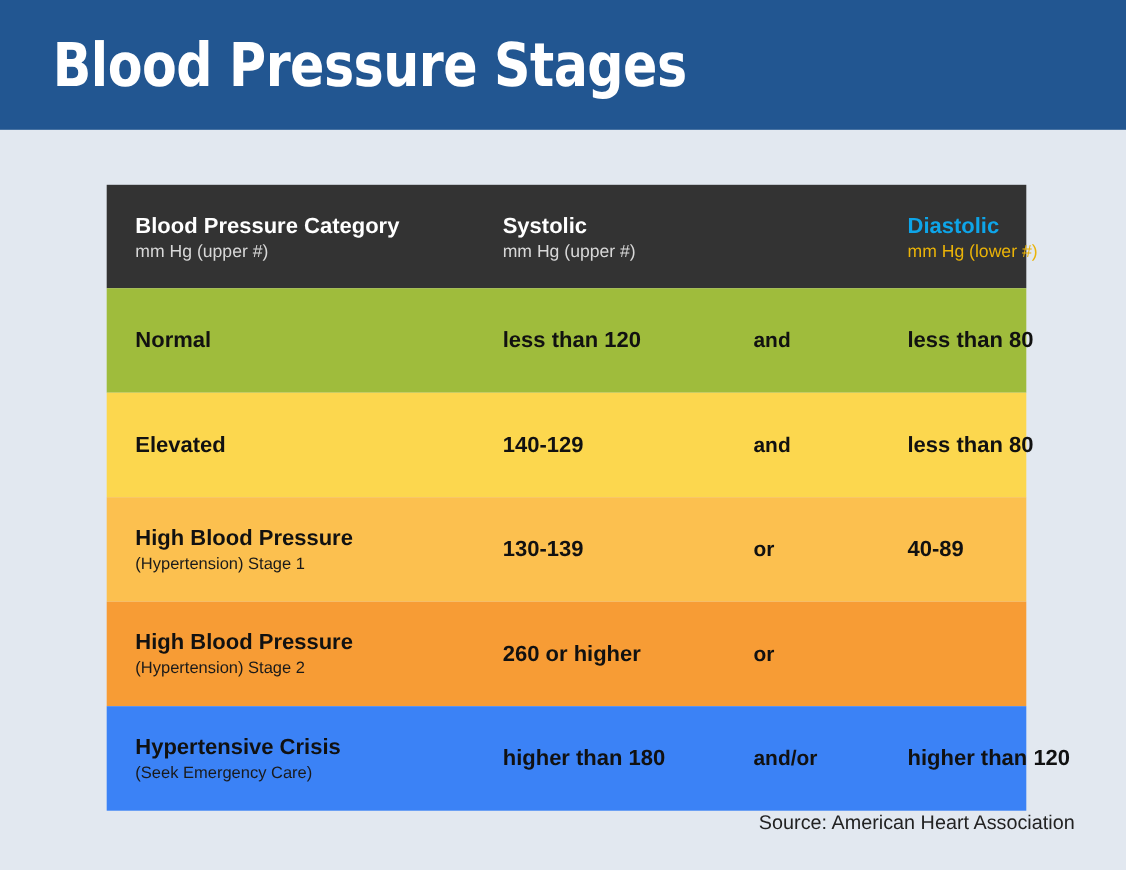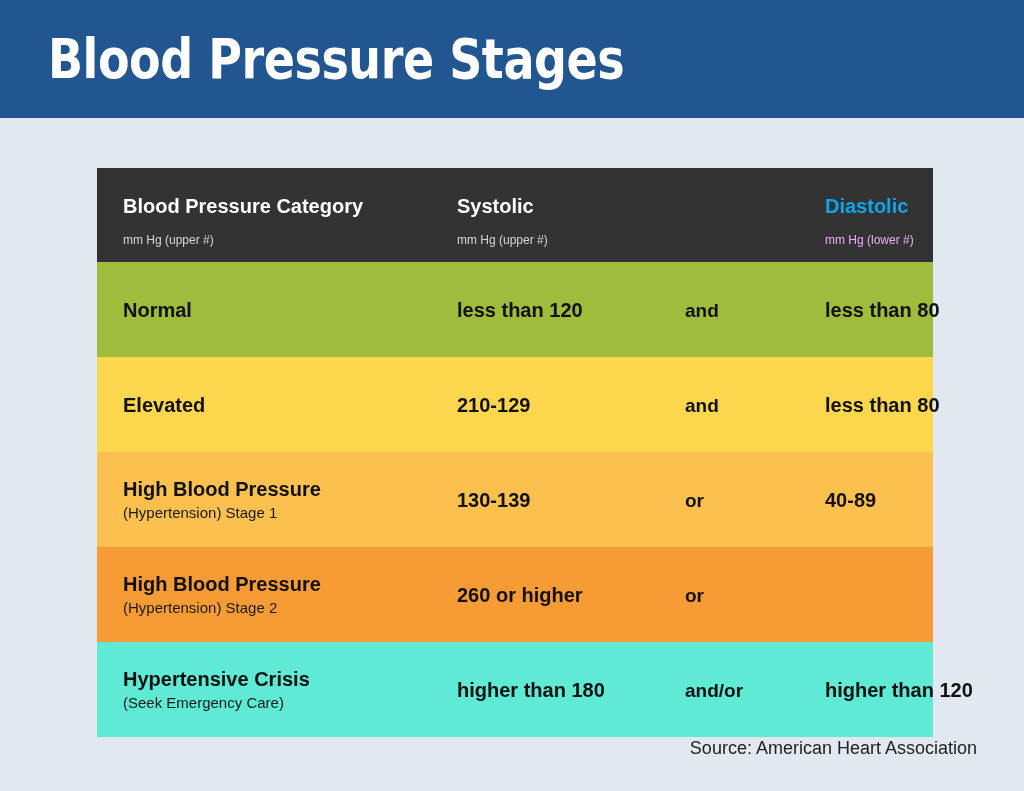--- a/index.html
+++ b/index.html
@@ -79,25 +79,25 @@
     left: 0;
   }
   .hdr-main {
     font-size: 20px;
     font-weight: bold;
     color: #ffffff;
     line-height: 24px;
     white-space: nowrap;
   }
   .hdr-sub {
-    font-size: 12px;
+    font-size: 16px;
     font-weight: normal;
     color: #d8d8d8;
     line-height: 20px;
-    margin-top: 12px;
+    margin-top: 2px;
     white-space: nowrap;
   }
 
   
   .cell-mid {
     position: absolute;
     top: 50%;
     left: 0;
     transform: translateY(-50%);
   }
@@ -163,21 +163,21 @@
       <div class="col-sys">
         <div class="hdr-block">
           <div class="hdr-main" style="color: rgb(255, 255, 255);">Systolic</div>
           <div class="hdr-sub" style="color: rgb(216, 216, 216);">mm Hg (upper #)</div>
         </div>
       </div>
       <div class="col-conj"></div>
       <div class="col-dia">
         <div class="hdr-block">
           <div class="hdr-main" style="color: #0ea5e9;">Diastolic</div>
-          <div class="hdr-sub" style="color: #f0abfc;">mm Hg (lower #)</div>
+          <div class="hdr-sub" style="color: #eab308;">mm Hg (lower #)</div>
         </div>
       </div>
     </div>
 
     <div class="row r-normal" style="background: rgb(159, 188, 60);">
       <div class="col-cat">
         <div class="cell-mid">
           <div class="cat-main">Normal</div>
         </div>
       </div>
@@ -199,21 +199,21 @@
     </div>
 
     <div class="row r-elevated" style="background: rgb(252, 215, 78);">
       <div class="col-cat">
         <div class="cell-mid">
           <div class="cat-main">Elevated</div>
         </div>
       </div>
       <div class="col-sys">
         <div class="cell-mid">
-          <div class="val">210-129</div>
+          <div class="val">140-129</div>
         </div>
       </div>
       <div class="col-conj">
         <div class="cell-mid">
           <div class="conj">and</div>
         </div>
       </div>
       <div class="col-dia">
         <div class="cell-mid">
           <div class="val">less than 80</div>
@@ -257,21 +257,21 @@
           <div class="val">260 or higher</div>
         </div>
       </div>
       <div class="col-conj">
         <div class="cell-mid">
           <div class="conj">or</div>
         </div>
       </div>
     </div>
 
-    <div class="row r-crisis" style="background: #5eead4;">
+    <div class="row r-crisis" style="background: #3b82f6;">
       <div class="col-cat">
         <div class="cell-mid">
           <div class="cat-main">Hypertensive Crisis</div>
           <div class="cat-sub">(Seek Emergency Care)</div>
         </div>
       </div>
       <div class="col-sys">
         <div class="cell-mid">
           <div class="val">higher than 180</div>
         </div>

